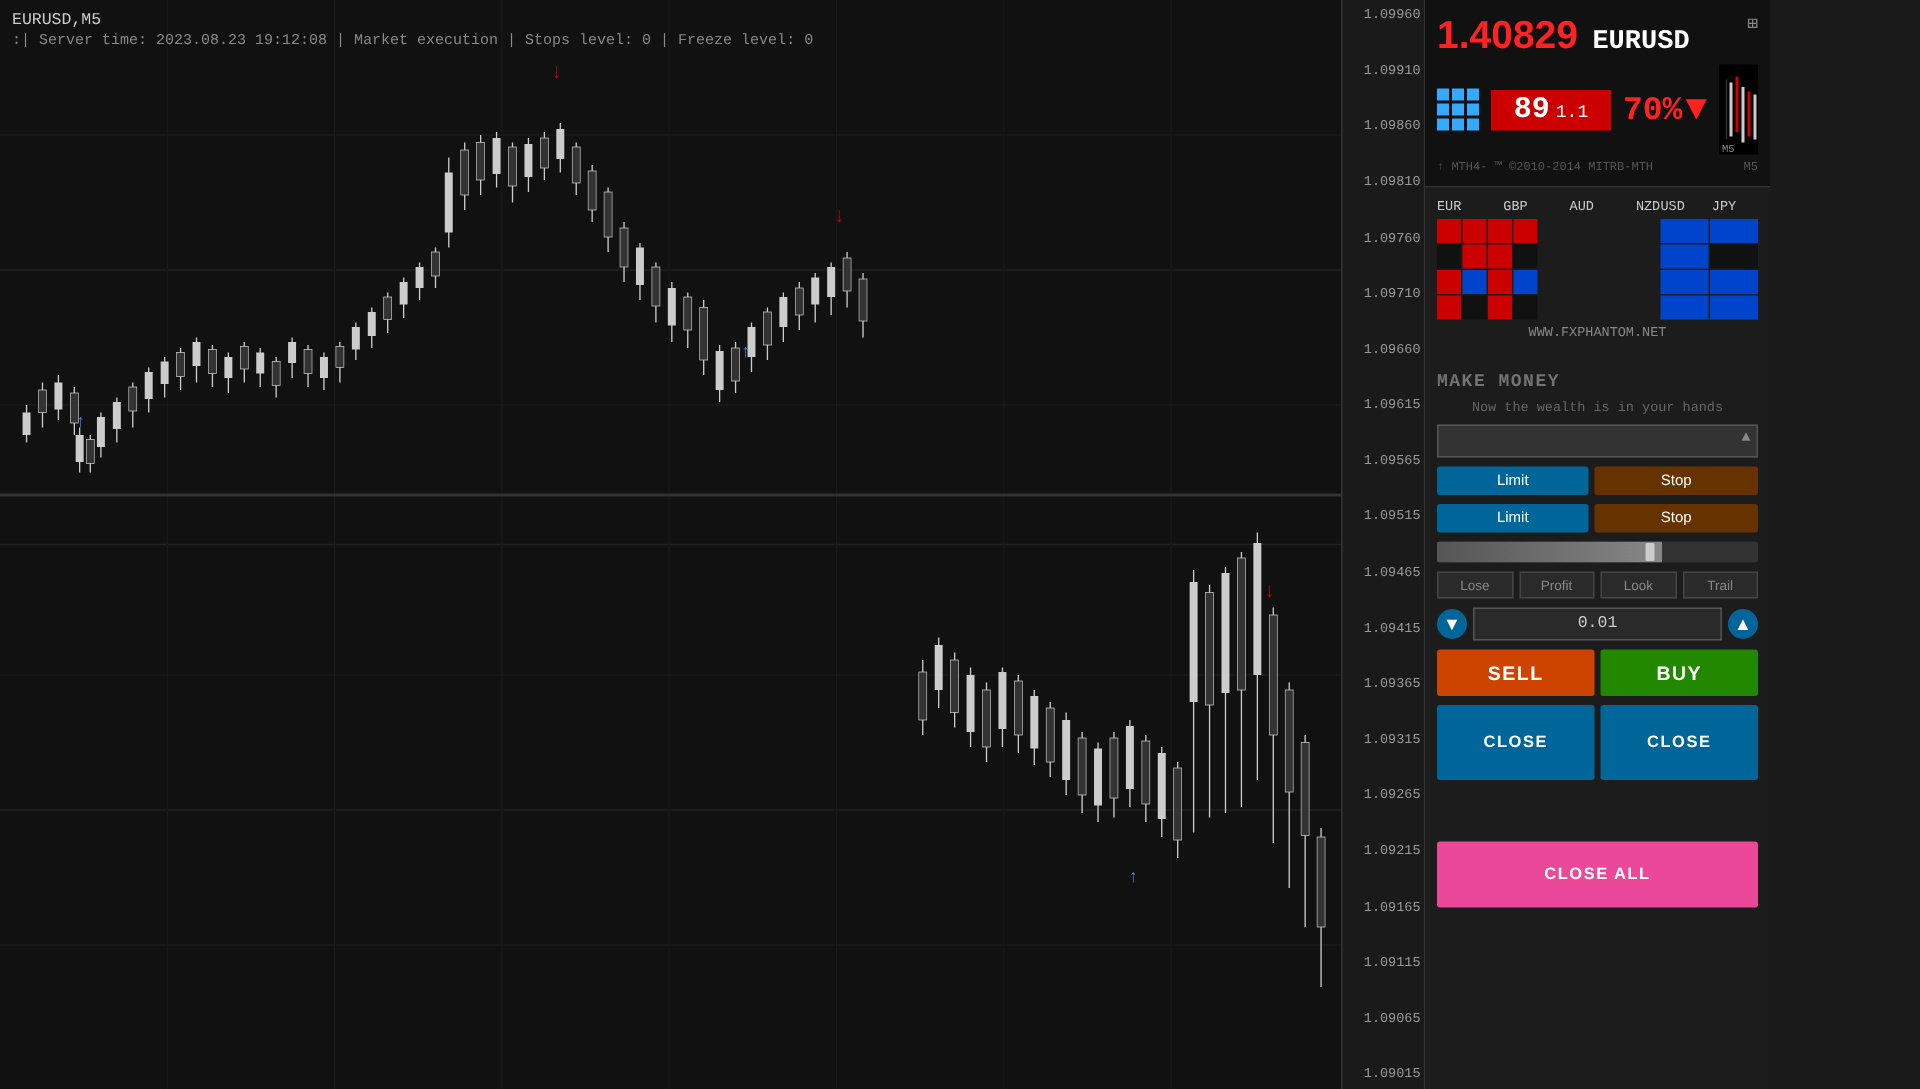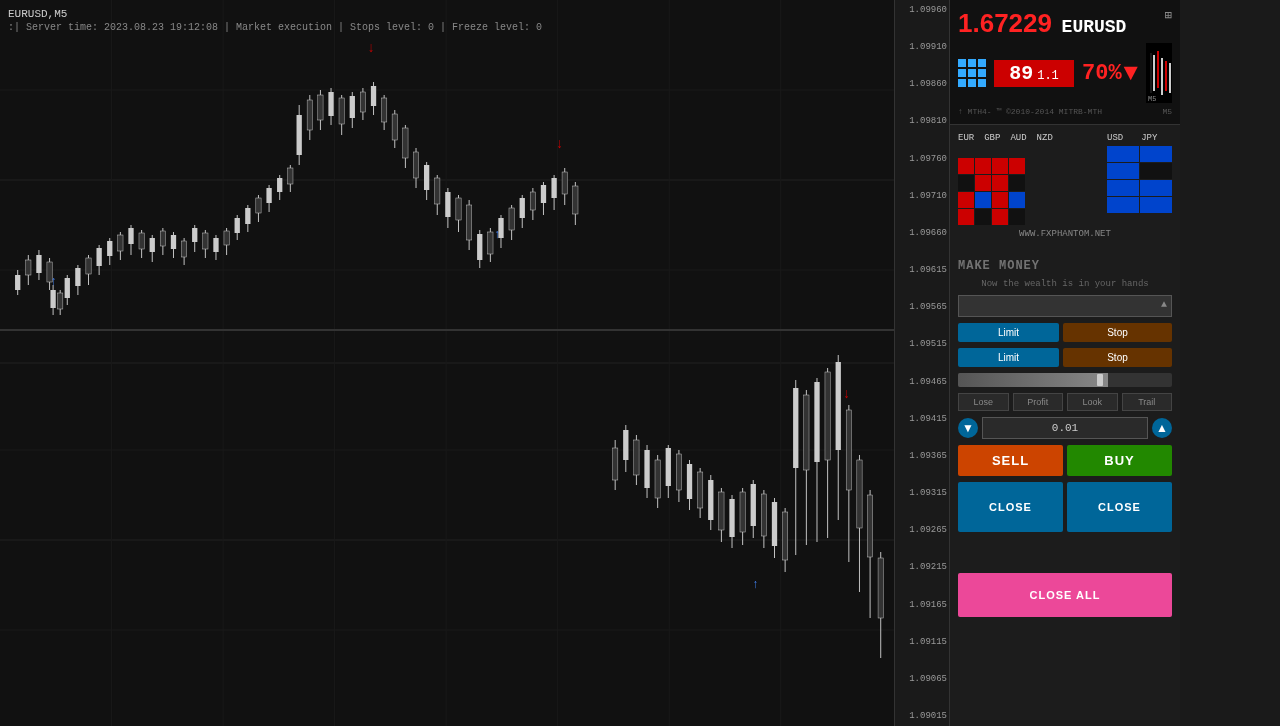--- a/index.html
+++ b/index.html
@@ -714,21 +714,21 @@
       <div class="price-label">1.09015</div>
     </div>
   </div>
 
   <div class="right-panel">
 
     <div class="price-ticker">
       <span class="maximize-btn">⊞</span>
       <div class="ticker-top">
         <div>
-          <span class="ticker-price">1.67229</span>
+          <span class="ticker-price">1.40829</span>
           <span class="ticker-symbol">EURUSD</span>
         </div>
       </div>
       <div class="ticker-bottom">
         <div class="grid-icon">
           <div class="grid-cell" style="background:#3af"></div>
           <div class="grid-cell" style="background:#3af"></div>
           <div class="grid-cell" style="background:#3af"></div>
           <div class="grid-cell" style="background:#3af"></div>
           <div class="grid-cell" style="background:#3af"></div>
@@ -777,21 +777,21 @@
       <div style="display:flex;justify-content:space-between;font-size:8px;color:#555;margin-top:4px;">
         <span>↑ MTH4- ™ ©2010-2014 MITRB-MTH</span>
         <span>M5</span>
       </div>
     </div>
 
     <div class="currency-section">
       <div style="display:flex;justify-content:space-between;align-items:flex-start;">
 
         <div>
-          <div style="display:flex;gap:10px;margin-bottom:15px;">
+          <div style="display:flex;gap:28px;margin-bottom:3px;">
             <span style="color:#ccc;font-size:9px;">EUR</span>
             <span style="color:#ccc;font-size:9px;">GBP</span>
             <span style="color:#ccc;font-size:9px;">AUD</span>
             <span style="color:#ccc;font-size:9px;">NZD</span>
           </div>
 
           <div style="display:grid;grid-template-columns:repeat(4,16px);grid-template-rows:repeat(4,16px);gap:1px;">
 
             <div style="background:#cc0000;width:16px;height:16px;"></div>
             <div style="background:#cc0000;width:16px;height:16px;"></div>

